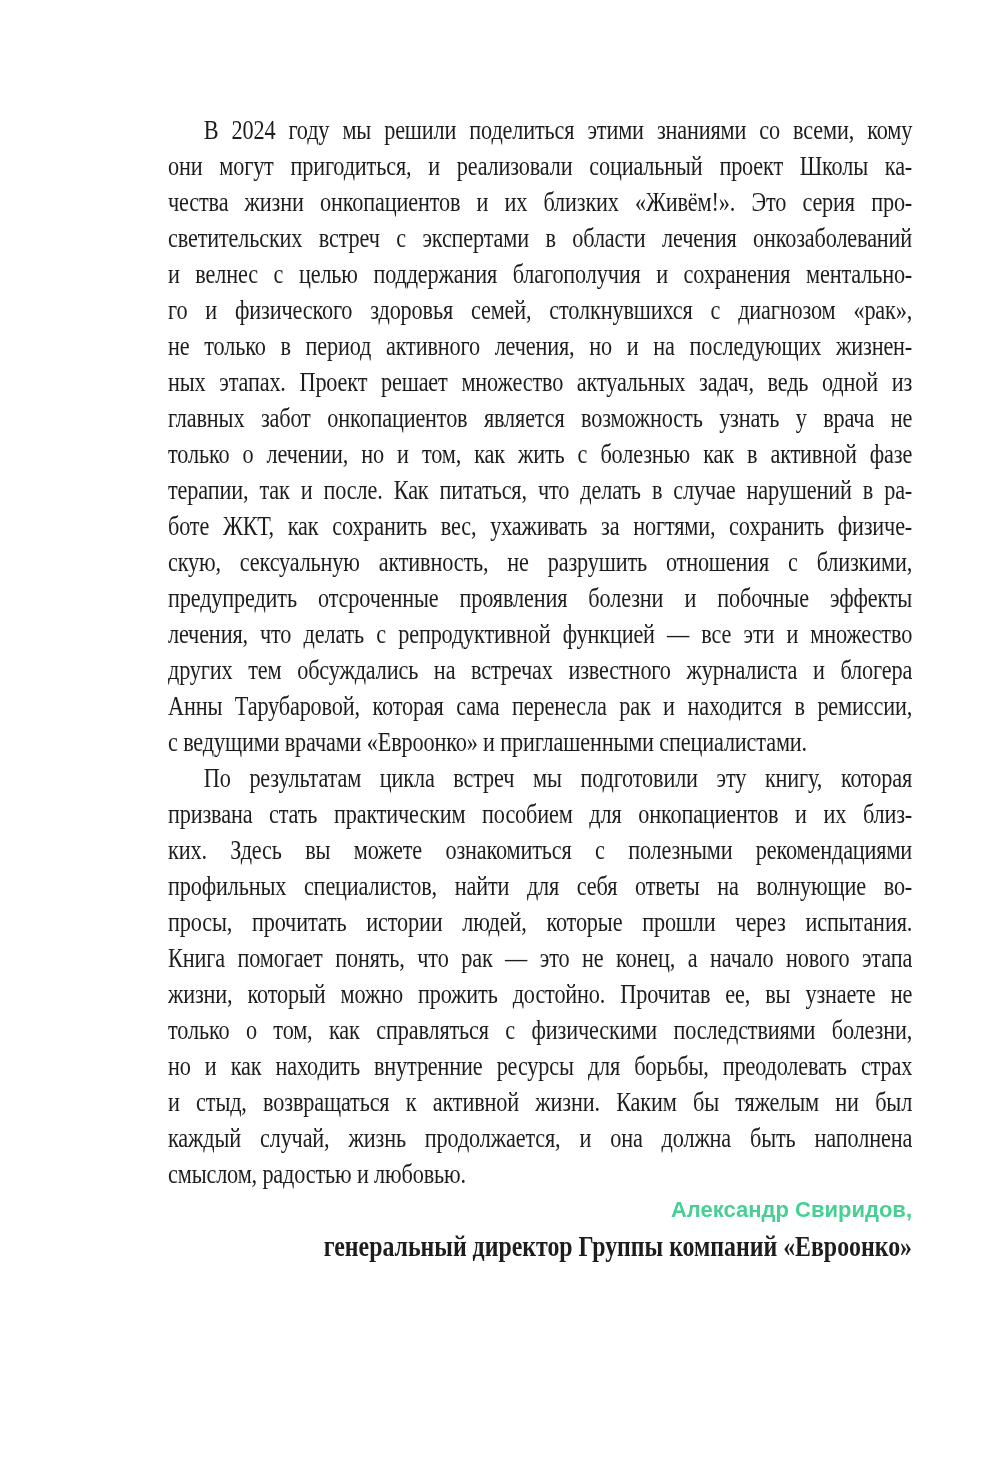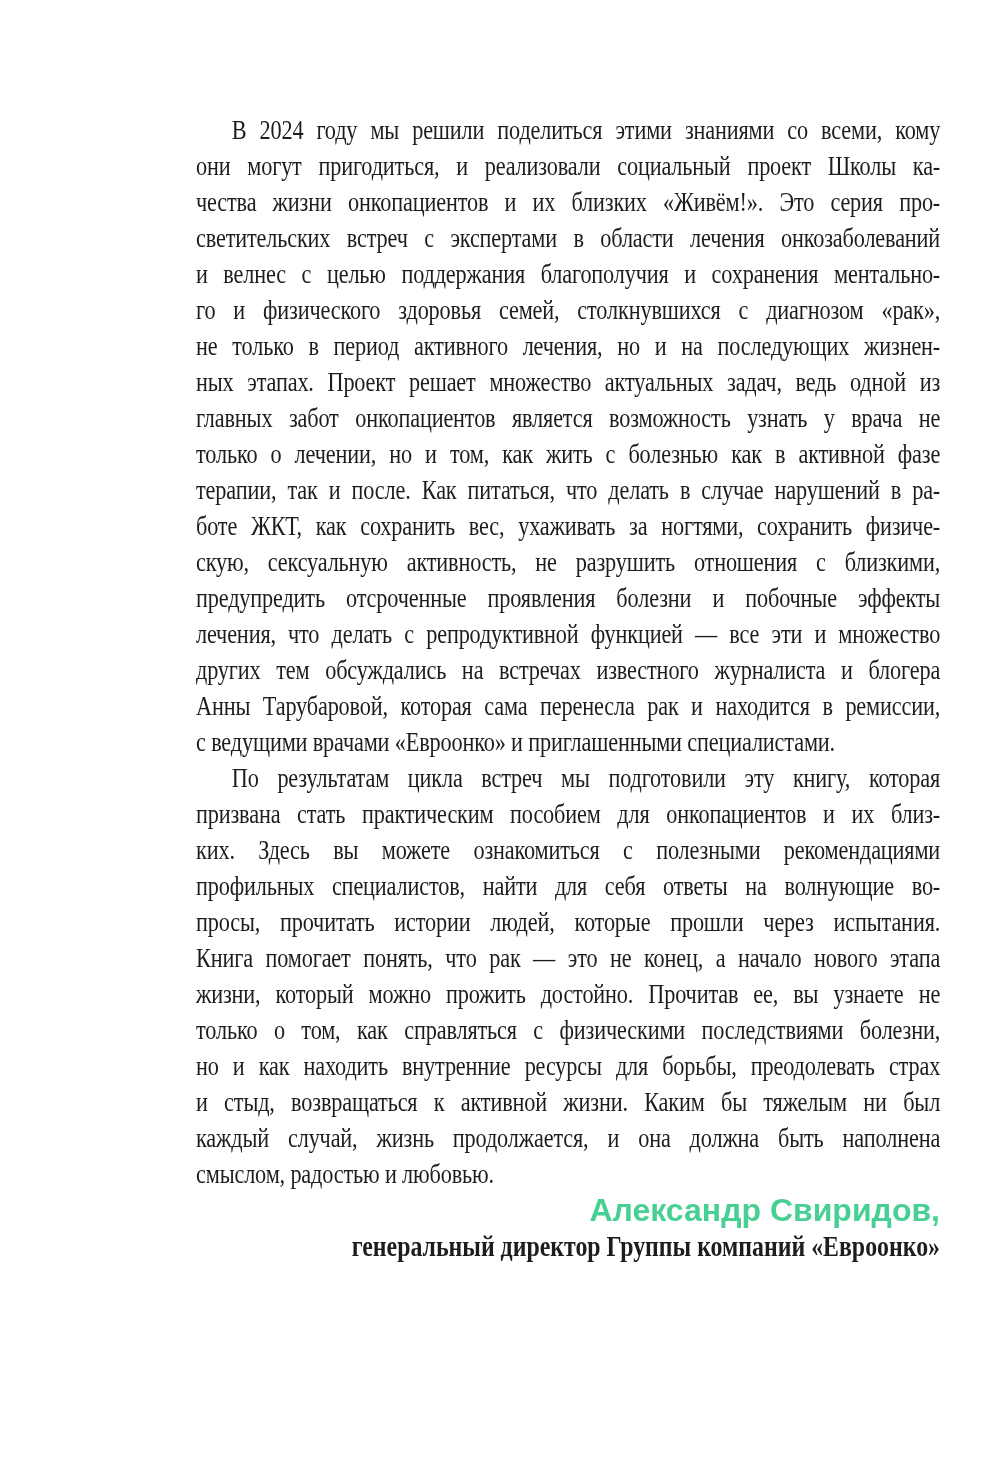--- a/index.html
+++ b/index.html
@@ -13,21 +13,20 @@
     height: 1467px;
     background: #ffffff;
     overflow: hidden;
     font-family: "Liberation Serif", serif;
   }
   .text-block {
     position: absolute;
     left: 168px;
     top: 112px;
     width: 744px;
-    margin-left: 28px;
   }
   .para { margin: 0; }
   .line {
     box-sizing: border-box;
     width: 936px;                 
     height: 36px;
     font-size: 28px;
     line-height: 36px;
     letter-spacing: -0.2px;
     text-align: justify;
@@ -38,21 +37,21 @@
   }
   .line.last { text-align-last: auto; }
   .line.indent { padding-left: 45px; }
   .signature { margin-top: 0; }
   .sig-name {
     width: 744px;
     height: 36px;
     line-height: 36px;
     font-family: "Liberation Sans", sans-serif;
     font-weight: bold;
-    font-size: 32px;
+    font-size: 22px;
     text-align: right;
   }
   .sig-title {
     box-sizing: border-box;
     width: 936px;
     height: 36px;
     margin-left: -192px;          
     line-height: 36px;
     font-size: 30px;
     font-weight: bold;

